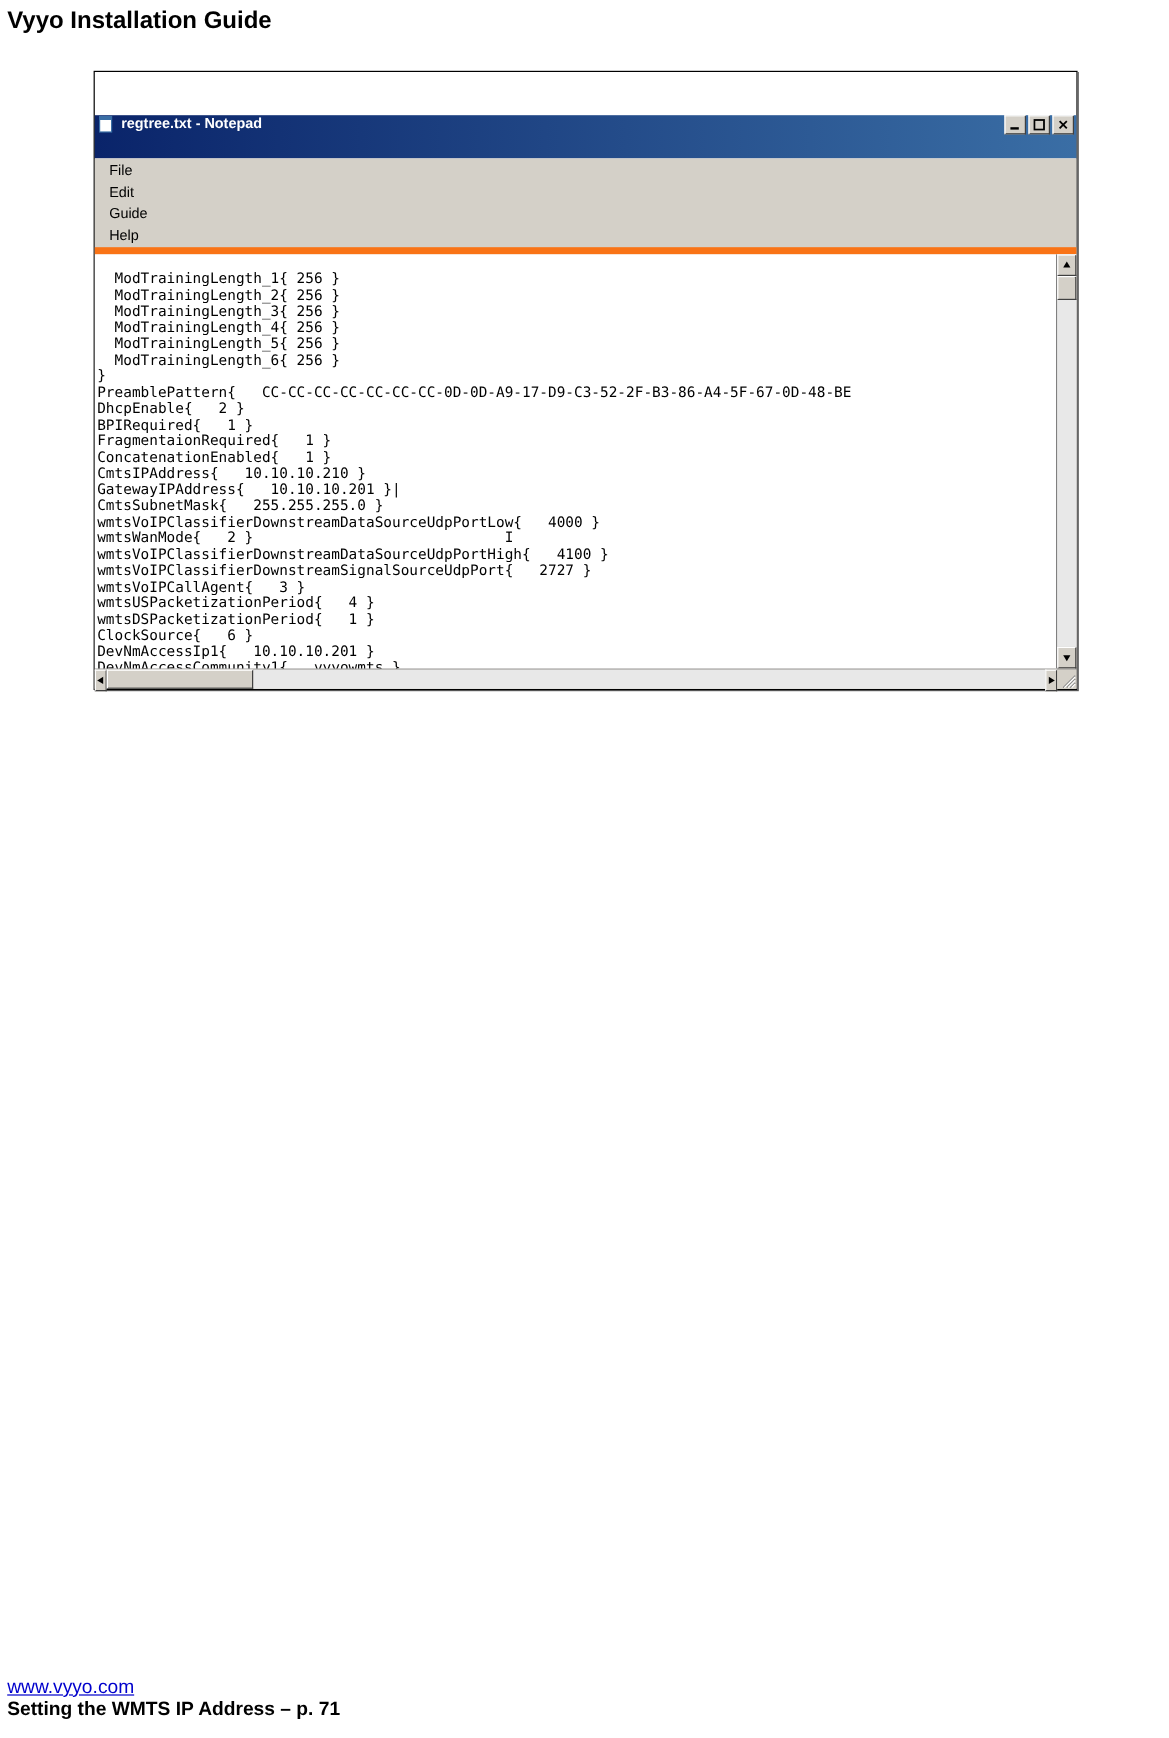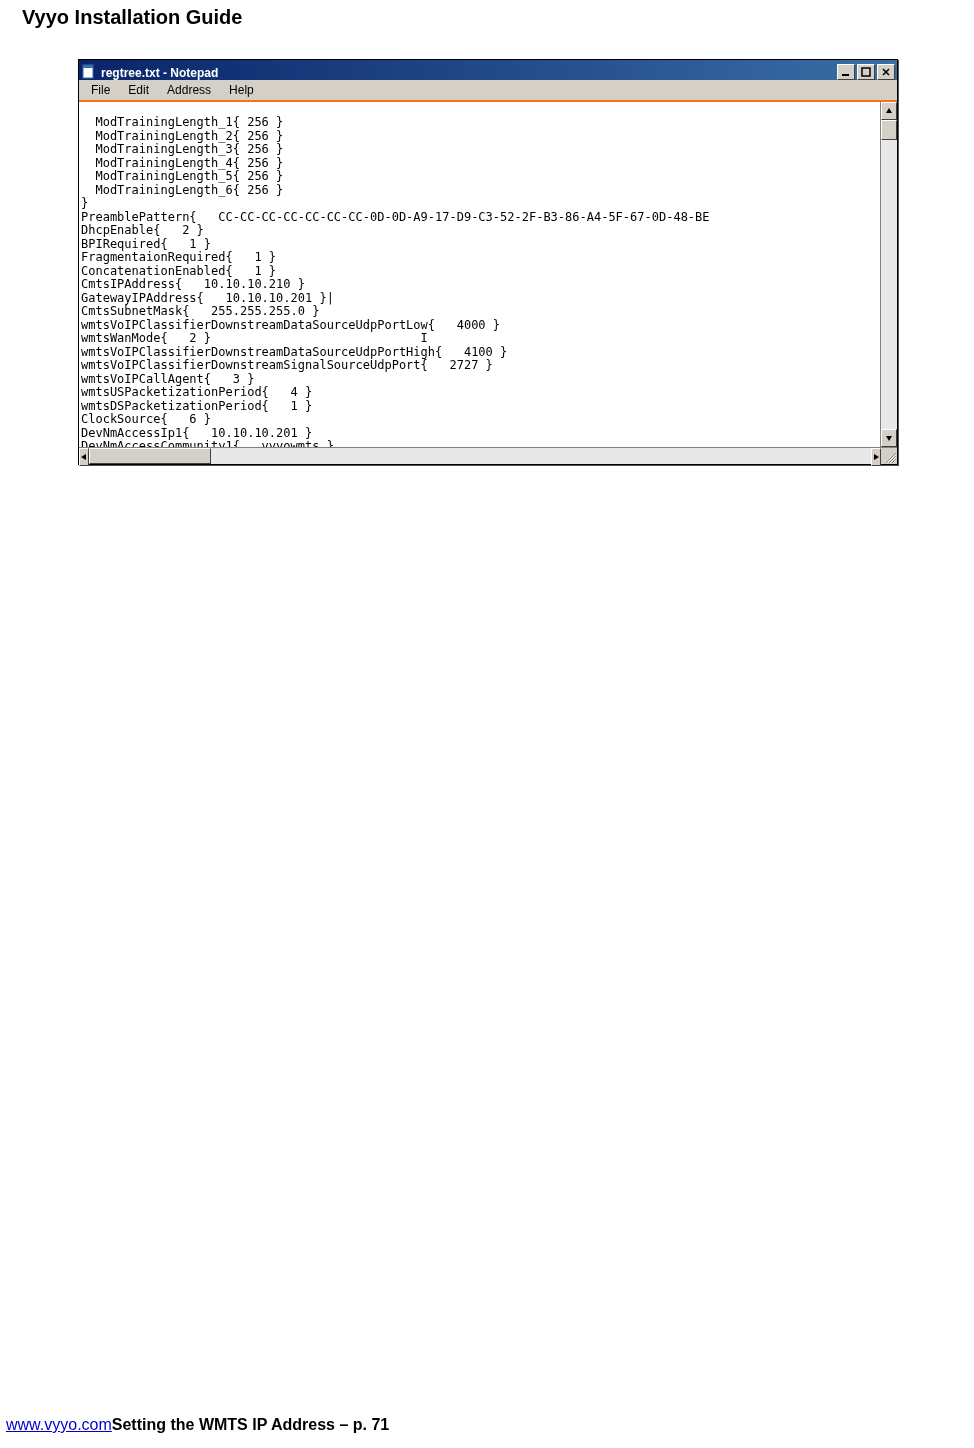--- a/index.html
+++ b/index.html
@@ -12,37 +12,38 @@
   }
   .page {
     padding: 0 6px 0 6px;
     box-sizing: border-box;
     position: relative;
     min-height: 1448px;
   }
   .doc-title {
     font-weight: bold;
     font-size: 20px;
-    margin: 6px 0 30px 16px;
+    margin: 6px 0 30px 0;
   }
   .notepad-window {
     margin-left: 72px;
     width: 818px;
     border: 1px solid #000;
     box-shadow: 1px 1px 0 #555;
   }
   .titlebar {
     display: flex;
-    align-items: flex-end;
+    align-items: flex-start;
     background: linear-gradient(to right, #0a246a, #3a6ea5);
     color: #fff;
-    height: 20px;
+    height: 36px;
     font-size: 12px;
     font-weight: bold;
     padding-left: 2px;
+    margin-top: 36px;
   }
   .titlebar-icon {
     width: 16px;
     height: 16px;
     margin-right: 4px;
     display: flex;
     align-items: center;
     justify-content: center;
   }
   .titlebar-text {
@@ -67,23 +68,24 @@
     display: flex;
     align-items: center;
     justify-content: center;
     line-height: 1;
   }
   .winbtn svg { width: 10px; height: 10px; }
   .menubar {
     background: #d4d0c8;
     font-size: 12px;
     padding: 2px 4px;
-    border-bottom: 2px solid #f97316;
+    border-bottom: 6px solid #f97316;
     display: flex;
     gap: 2px;
+    flex-direction: column;
   }
   .menuitem {
     padding: 1px 8px;
   }
   .editor-area {
     position: relative;
     display: flex;
     background: #fff;
     height: 345px;
   }
@@ -163,20 +165,21 @@
   }
   .footer {
     position: absolute;
     bottom: 20px;
     left: 6px;
     right: 6px;
     display: flex;
     justify-content: flex-start;
     font-size: 16px;
     font-weight: bold;
+    flex-direction: column;
   }
   .footer a {
     color: #0000cc;
     text-decoration: underline;
     font-weight: normal;
   }
 </style>
 </head>
 <body>
 
@@ -210,21 +213,21 @@
               <line x1="2" y1="2" x2="8" y2="8" stroke="#000" stroke-width="1.5"></line>
               <line x1="8" y1="2" x2="2" y2="8" stroke="#000" stroke-width="1.5"></line>
             </svg>
         </div>
       </div>
     </div>
 
     <div class="menubar">
       <span class="menuitem"><span>File</span></span>
       <span class="menuitem"><span>Edit</span></span>
-      <span class="menuitem"><span>Address</span></span>
+      <span class="menuitem"><span>Guide</span></span>
       <span class="menuitem"><span>Help</span></span>
     </div>
 
     <div class="editor-area">
       <div class="editor-text">  ModTrainingLength_1{ 256 }
   ModTrainingLength_2{ 256 }
   ModTrainingLength_3{ 256 }
   ModTrainingLength_4{ 256 }
   ModTrainingLength_5{ 256 }
   ModTrainingLength_6{ 256 }

